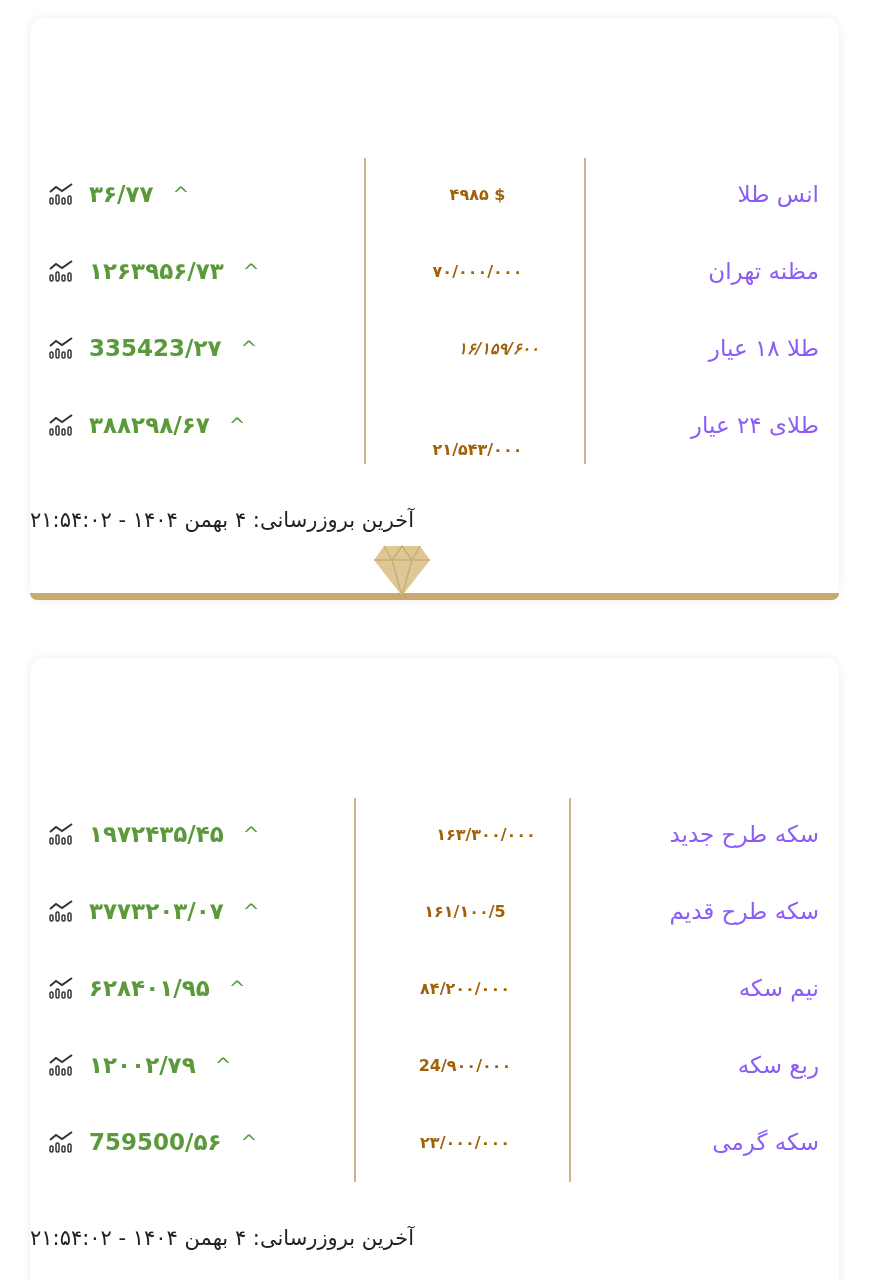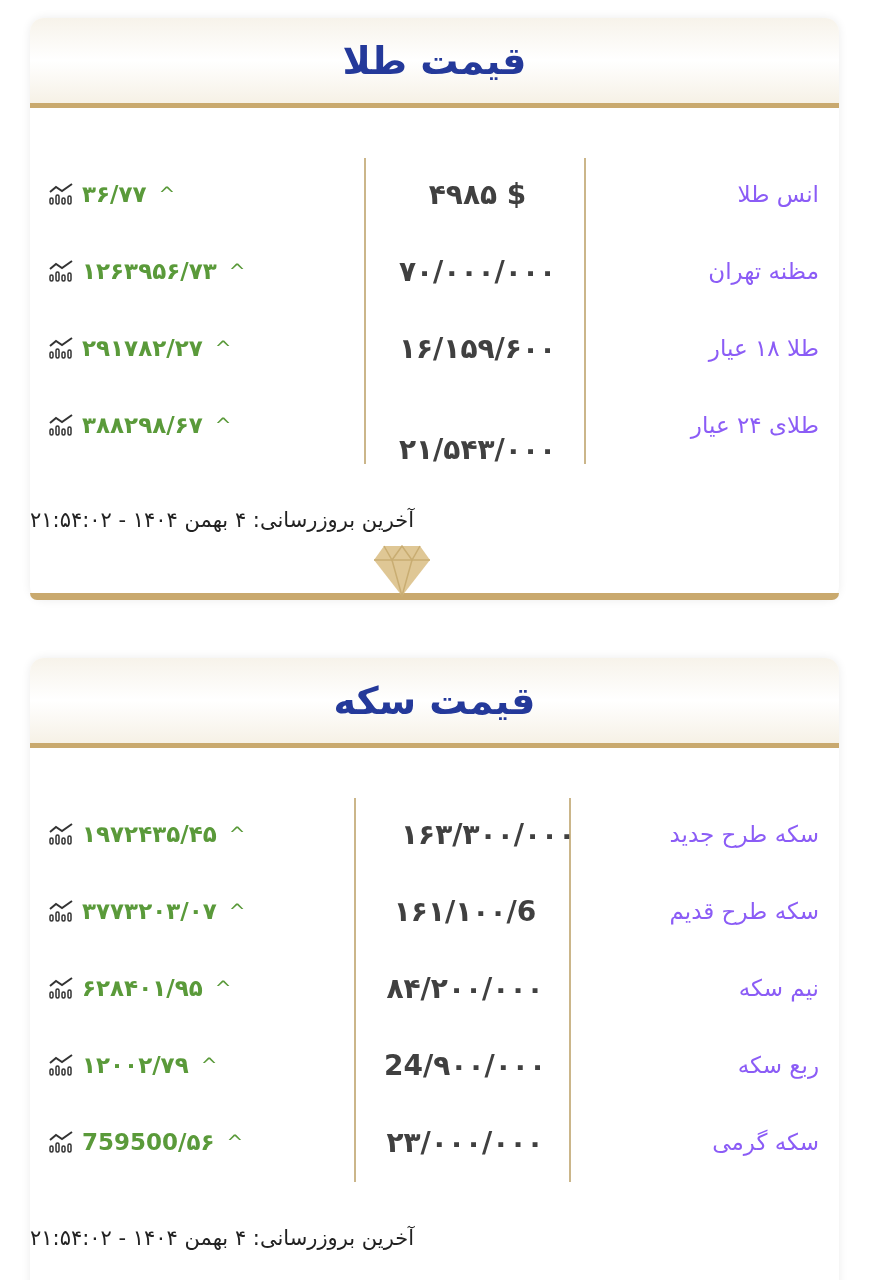--- a/index.html
+++ b/index.html
@@ -36,25 +36,25 @@
   .row {
     position: absolute; left: 0; right: 0; height: 40px;
     display: flex; align-items: center;
   }
   .cell-label {
     position: absolute; right: 20px;
     font-size: 23px; color: #8b5cf6; direction: rtl; text-align: right;
   }
   .cell-price {
     position: absolute; text-align: center;
-    font-size: 28px; color: #404040; font-weight: bold; direction: ltr;
+    font-size: 16px; color: #a16207; font-weight: bold; direction: ltr;
   }
   .cell-change {
     position: absolute; left: 18px;
-    display: flex; align-items: center; gap: 6px;
+    display: flex; align-items: center; gap: 13px;
   }
   .chart-icon { width: 28px; height: 22px; display: inline-block; }
   .change-val { font-size: 23px; font-weight: bold; color: #5a9a3a; direction: ltr; }
   .arrow-up { font-size: 20px; color: #5a9a3a; margin-left: 6px; }
 
   .vline { position: absolute; width: 2px; background: #cbb68a; }
 
   .updated {
     position: absolute; left: 0; right: 0;
     text-align: left; font-size: 21px; color: #222; direction: rtl;
@@ -65,23 +65,20 @@
     background: #c9a96e; border-radius: 0 0 14px 14px;
   }
   .diamond {
     position: absolute; left: 372px; top: 542px; width: 60px; height: 56px;
   }
 </style>
 </head>
 <body>
 
 <div class="card card-gold">
-  <div class="card-header">
-    <div class="card-title">قیمت طلا</div>
-  </div>
 
   <div class="vline" style="left:334px; top:140px; height:306px;"></div>
   <div class="vline" style="left:554px; top:140px; height:306px;"></div>
 
   <div class="rows" style="top:0;">
 
     <div class="row" style="top:156px;">
       <div class="cell-label">انس طلا</div>
       <div class="cell-price" style="left:360px; width:175px;">۴۹۸۵ $</div>
       <div class="cell-change">
@@ -108,30 +105,30 @@
             <rect x="14" y="15" width="3" height="6" rx="1.5" fill="none" stroke="#333" stroke-width="1.5"></rect>
             <rect x="20" y="13" width="3" height="8" rx="1.5" fill="none" stroke="#333" stroke-width="1.5"></rect>
           </svg>
         <span class="change-val">۱۲۶۳۹۵۶/۷۳</span>
         <span class="arrow-up">^</span>
       </div>
     </div>
 
     <div class="row" style="top:310px;">
       <div class="cell-label">طلا ۱۸ عیار</div>
-      <div class="cell-price" style="left:360px; width:175px;">۱۶/۱۵۹/۶۰۰</div>
-      <div class="cell-change">
-        <svg class="chart-icon" viewBox="0 0 28 22">
-            <polyline points="2,9 8,4 14,8 24,1" fill="none" stroke="#333" stroke-width="2"></polyline>
-            <rect x="2" y="15" width="3" height="6" rx="1.5" fill="none" stroke="#333" stroke-width="1.5"></rect>
-            <rect x="8" y="12" width="3" height="9" rx="1.5" fill="none" stroke="#333" stroke-width="1.5"></rect>
-            <rect x="14" y="15" width="3" height="6" rx="1.5" fill="none" stroke="#333" stroke-width="1.5"></rect>
-            <rect x="20" y="13" width="3" height="8" rx="1.5" fill="none" stroke="#333" stroke-width="1.5"></rect>
-          </svg>
-        <span class="change-val">۲۹۱۷۸۲/۲۷</span>
+      <div class="cell-price" style="left:381px; width:175px;font-style:italic;">۱۶/۱۵۹/۶۰۰</div>
+      <div class="cell-change">
+        <svg class="chart-icon" viewBox="0 0 28 22">
+            <polyline points="2,9 8,4 14,8 24,1" fill="none" stroke="#333" stroke-width="2"></polyline>
+            <rect x="2" y="15" width="3" height="6" rx="1.5" fill="none" stroke="#333" stroke-width="1.5"></rect>
+            <rect x="8" y="12" width="3" height="9" rx="1.5" fill="none" stroke="#333" stroke-width="1.5"></rect>
+            <rect x="14" y="15" width="3" height="6" rx="1.5" fill="none" stroke="#333" stroke-width="1.5"></rect>
+            <rect x="20" y="13" width="3" height="8" rx="1.5" fill="none" stroke="#333" stroke-width="1.5"></rect>
+          </svg>
+        <span class="change-val">335423/۲۷</span>
         <span class="arrow-up">^</span>
       </div>
     </div>
 
     <div class="row" style="top:387px;">
       <div class="cell-label">طلای ۲۴ عیار</div>
       <div class="cell-price" style="left:360px; width:175px;margin-top:48px;">۲۱/۵۴۳/۰۰۰</div>
       <div class="cell-change">
         <svg class="chart-icon" viewBox="0 0 28 22">
             <polyline points="2,9 8,4 14,8 24,1" fill="none" stroke="#333" stroke-width="2"></polyline>
@@ -151,23 +148,20 @@
 </div>
 
 <svg class="diamond" viewBox="0 0 60 56">
   <polygon points="12,4 48,4 58,18 30,54 2,18" fill="#dcc189" opacity="0.9"></polygon>
   <polyline points="2,18 58,18" stroke="#c9ad72" stroke-width="1.5" fill="none"></polyline>
   <polyline points="12,4 20,18 30,4 40,18 48,4" stroke="#c9ad72" stroke-width="1.5" fill="none"></polyline>
   <polyline points="20,18 30,54 40,18" stroke="#c9ad72" stroke-width="1.5" fill="none"></polyline>
 </svg>
 
 <div class="card card-coin">
-  <div class="card-header">
-    <div class="card-title">قیمت سکه</div>
-  </div>
 
   <div class="vline" style="left:324px; top:140px; height:384px;"></div>
   <div class="vline" style="left:539px; top:140px; height:384px;"></div>
 
   <div class="rows" style="top:0;">
 
     <div class="row" style="top:156px;">
       <div class="cell-label">سکه طرح جدید</div>
       <div class="cell-price" style="left:371px; width:170px;">۱۶۳/۳۰۰/۰۰۰</div>
       <div class="cell-change">
@@ -178,21 +172,21 @@
             <rect x="14" y="15" width="3" height="6" rx="1.5" fill="none" stroke="#333" stroke-width="1.5"></rect>
             <rect x="20" y="13" width="3" height="8" rx="1.5" fill="none" stroke="#333" stroke-width="1.5"></rect>
           </svg>
         <span class="change-val">۱۹۷۲۴۳۵/۴۵</span>
         <span class="arrow-up">^</span>
       </div>
     </div>
 
     <div class="row" style="top:233px;">
       <div class="cell-label">سکه طرح قدیم</div>
-      <div class="cell-price" style="left:350px; width:170px;">۱۶۱/۱۰۰/6</div>
+      <div class="cell-price" style="left:350px; width:170px;">۱۶۱/۱۰۰/5</div>
       <div class="cell-change">
         <svg class="chart-icon" viewBox="0 0 28 22">
             <polyline points="2,9 8,4 14,8 24,1" fill="none" stroke="#333" stroke-width="2"></polyline>
             <rect x="2" y="15" width="3" height="6" rx="1.5" fill="none" stroke="#333" stroke-width="1.5"></rect>
             <rect x="8" y="12" width="3" height="9" rx="1.5" fill="none" stroke="#333" stroke-width="1.5"></rect>
             <rect x="14" y="15" width="3" height="6" rx="1.5" fill="none" stroke="#333" stroke-width="1.5"></rect>
             <rect x="20" y="13" width="3" height="8" rx="1.5" fill="none" stroke="#333" stroke-width="1.5"></rect>
           </svg>
         <span class="change-val">۳۷۷۳۲۰۳/۰۷</span>
         <span class="arrow-up">^</span>

